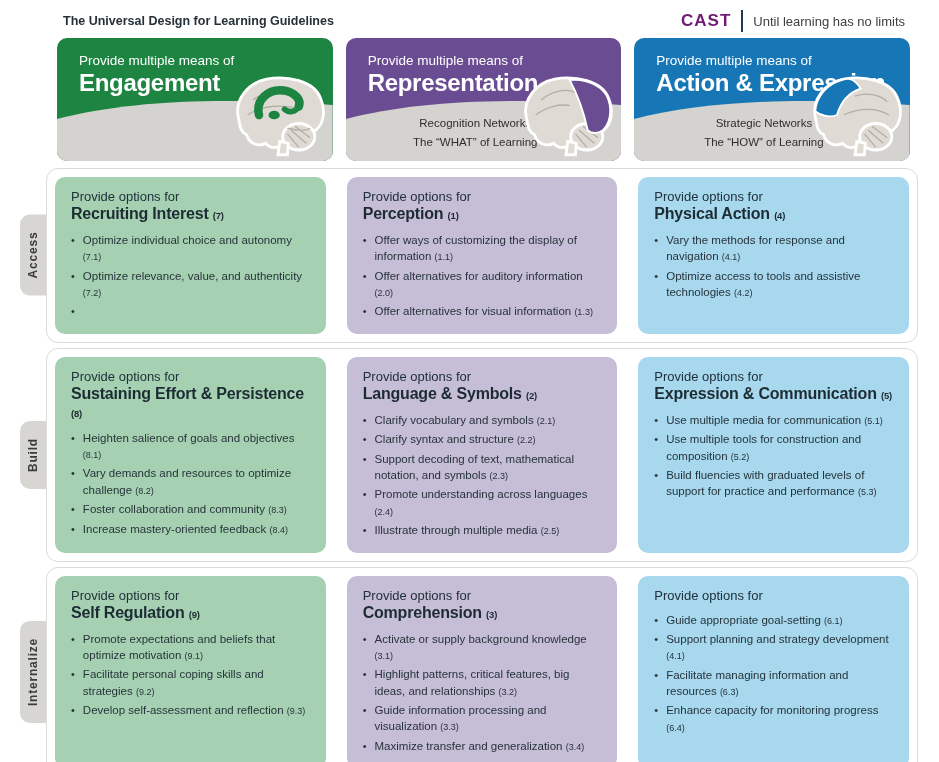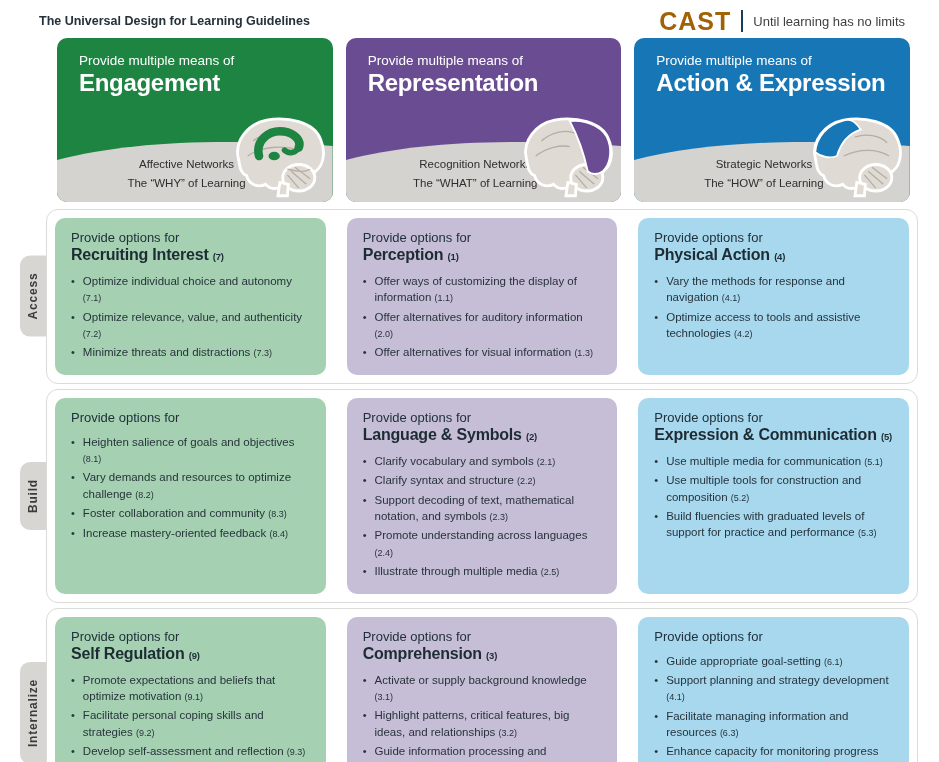--- a/index.html
+++ b/index.html
@@ -4,28 +4,28 @@
 <style>
   * { margin:0; padding:0; box-sizing:border-box; }
   html,body { background:#ffffff; }
   body {
     width:939px; height:762px;
     font-family:"Liberation Sans", sans-serif;
     color:#27333B; overflow:hidden;
   }
   
   .topbar { height:36px; display:flex; align-items:center; justify-content:space-between;
-            padding:6px 34px 0 39px; }
+            padding:6px 34px 0 63px; }
   .page-title { font-size:12.5px; font-weight:bold; color:#253038; }
   .brand-lockup { display:flex; align-items:center; }
-  .brand { font-size:25px; font-weight:bold; letter-spacing:1px; color:#a16207; }
+  .brand { font-size:17px; font-weight:bold; letter-spacing:1px; color:#701a75; }
   .brand-divider { width:2px; height:22px; background:#1C3D5A; margin:0 10px; }
   .tagline { font-size:13px; color:#404040; }
   
-  .header-cards { display:flex; gap:13px; margin:2px 29px 0 57px; height:164px; }
+  .header-cards { display:flex; gap:13px; margin:2px 29px 0 57px; height:123px; }
   .header-card { flex:1; border-radius:10px; position:relative; overflow:hidden; }
   .header-card.green  { background:#1E8442; }
   .header-card.purple { background:#6A4C93; }
   .header-card.blue   { background:#1777B6; }
   .hc-text { position:relative; z-index:3; padding:15px 0 0 22px; color:#fff; }
   .hc-kicker { font-size:13.5px; }
   .hc-title  { font-size:24px; font-weight:bold; letter-spacing:-0.3px; margin-top:1px; }
   .hc-wave { position:absolute; left:0; bottom:0; width:100%; height:66px; z-index:1; }
   .hc-network { position:absolute; left:24%; bottom:9px; width:46%; text-align:center;
                 z-index:2; font-size:11.5px; color:#2E2E2E; line-height:1.65; }
@@ -73,24 +73,20 @@
 <div class="header-cards">
 
   <div class="header-card green">
     <svg class="hc-wave" viewBox="0 0 276 66" preserveAspectRatio="none">
       <path d="M0,24 C70,6 160,2 276,10 L276,66 L0,66 Z" fill="#D5D3CF"></path>
     </svg>
     <div class="hc-text">
       <div class="hc-kicker">Provide multiple means of</div>
       <div class="hc-title">Engagement</div>
     </div>
-    <div class="hc-network">
-      <div>Affective Networks</div>
-      <div>The “WHY” of Learning</div>
-    </div>
     <svg class="hc-brain" width="104" height="88" viewBox="0 0 110 92">
       <path class="brain-base" d="M14,48 C10,30 24,12 44,8 C66,4 94,10 101,28 C107,42 104,56 96,62 C92,66 85,66 81,63 C79,72 71,78 63,74 C59,81 49,83 43,76 C35,80 25,76 23,67 C15,63 16,56 14,48 Z"></path>
       <ellipse class="brain-base" cx="78" cy="69" rx="17" ry="14"></ellipse>
       <path class="brain-base" d="M58,74 L56,88 L66,88 L67,76 Z"></path>
       <path class="brain-line" d="M30,30 C42,20 62,18 74,24"></path>
       <path class="brain-line" d="M24,46 C38,36 60,34 80,40"></path>
       <path class="brain-line" d="M66,60 C74,62 84,64 90,60"></path>
       <path class="brain-line" d="M70,62 L86,76 M74,58 L90,70 M66,66 L78,80"></path>
       <path d="M36,46 C32,30 46,18 62,20 C74,22 81,30 78,37" fill="none" stroke="#1E8442" stroke-width="9" stroke-linecap="round"></path>
       <path d="M78,37 C75,43 67,44 63,40" fill="none" stroke="#1E8442" stroke-width="6" stroke-linecap="round"></path>
@@ -160,21 +156,20 @@
               <li class="card-item">
                 <span class="dot">•</span>
                 <span class="item-text">Optimize individual choice and autonomy <span class="item-ref">(7.1)</span></span>
               </li>
               <li class="card-item">
                 <span class="dot">•</span>
                 <span class="item-text">Optimize relevance, value, and authenticity <span class="item-ref">(7.2)</span></span>
               </li>
               <li class="card-item">
                 <span class="dot">•</span>
-                <span class="item-text">Minimize threats and distractions <span class="item-ref">(7.3)</span></span>
               </li>
             </ul>
           </div>
           <div class="card purple">
             <div class="card-kicker">Provide options for</div>
             <div class="card-title">Perception <span class="card-num">(1)</span></div>
             <ul class="card-list">
               <li class="card-item">
                 <span class="dot">•</span>
                 <span class="item-text">Offer ways of customizing the display of information <span class="item-ref">(1.1)</span></span>
@@ -208,20 +203,21 @@
   </section>
 
   <section class="row">
     <div class="row-tab">
         <span>Build</span>
       </div>
     <div class="panel">
       <div class="row-cards">
           <div class="card green">
             <div class="card-kicker">Provide options for</div>
+            <div class="card-title">Sustaining Effort &amp; Persistence <span class="card-num">(8)</span></div>
             <ul class="card-list">
               <li class="card-item">
                 <span class="dot">•</span>
                 <span class="item-text">Heighten salience of goals and objectives <span class="item-ref">(8.1)</span></span>
               </li>
               <li class="card-item">
                 <span class="dot">•</span>
                 <span class="item-text">Vary demands and resources to optimize challenge <span class="item-ref">(8.2)</span></span>
               </li>
               <li class="card-item">

